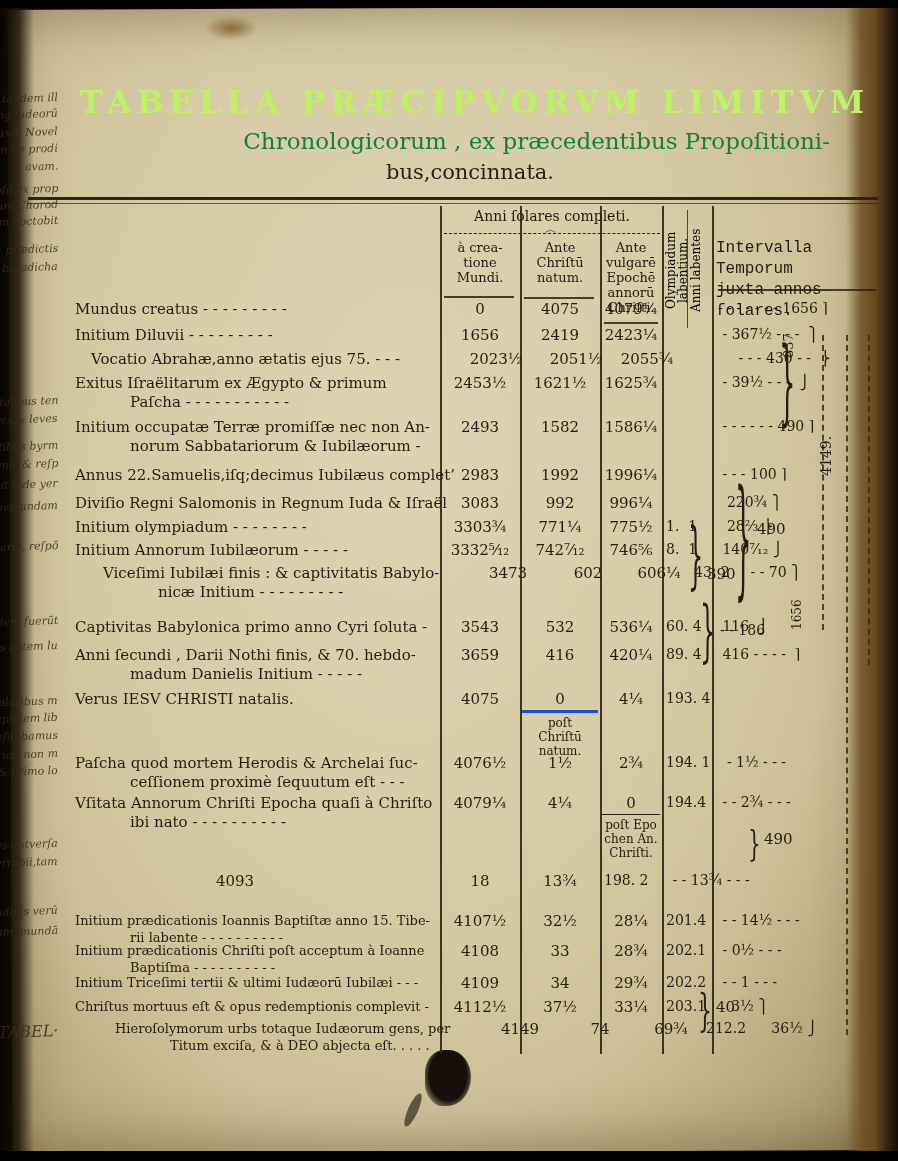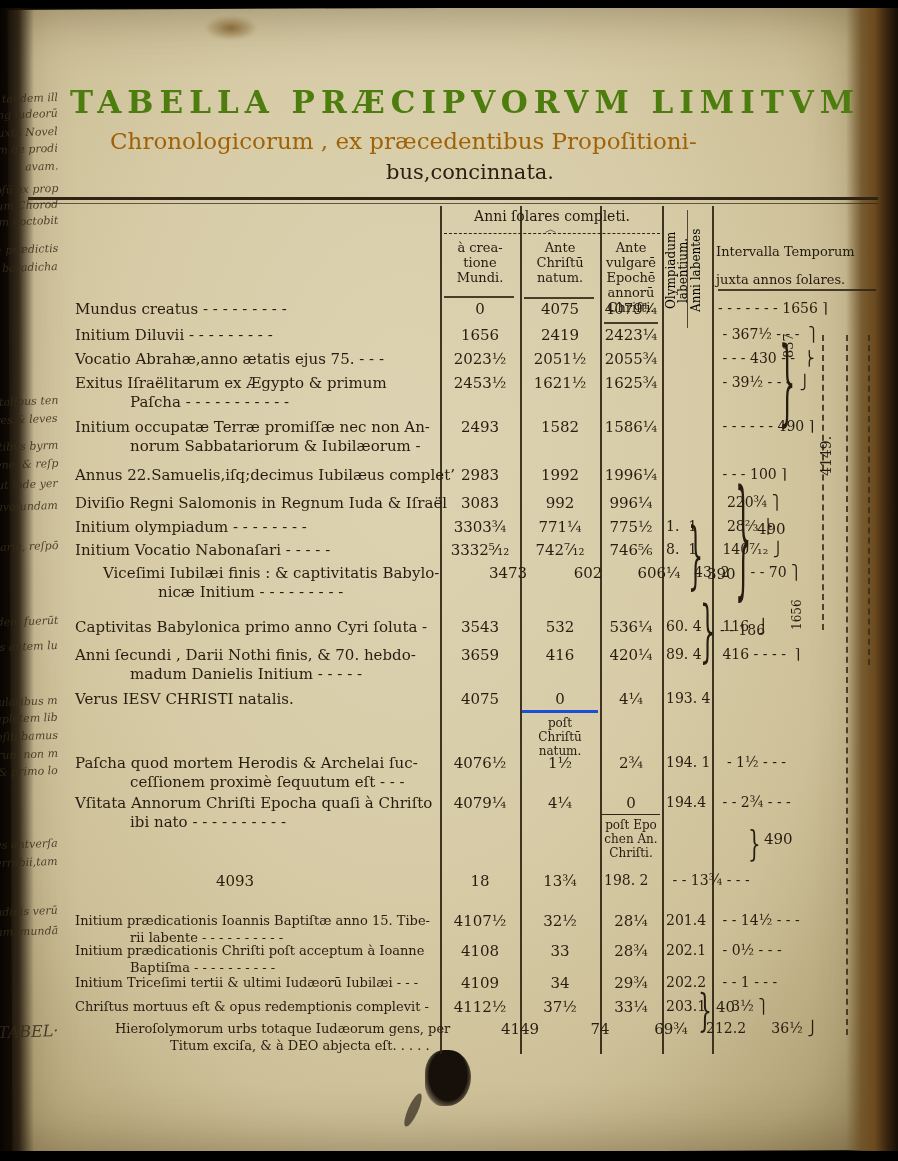--- a/index.html
+++ b/index.html
@@ -31,24 +31,24 @@
   #ink-blot{position:absolute;left:425px;top:1050px;width:46px;height:56px;
     background:radial-gradient(ellipse at 50% 45%, #17100a 58%, rgba(23,16,10,.55) 74%, rgba(23,16,10,0) 80%);
     border-radius:46% 54% 58% 42%;}
   #ink-tail{position:absolute;left:408px;top:1092px;width:10px;height:36px;background:rgba(23,16,10,.6);
     border-radius:50%;transform:rotate(24deg);}
   
   #marginalia{position:absolute;left:0;top:0;width:62px;height:1161px;overflow:hidden;}
   .mfrag{position:absolute;right:4px;font-size:11px;font-style:italic;color:#372c1b;
     white-space:nowrap;transform:rotate(-2deg);opacity:.85;}
   
-  #title1{position:absolute;left:60px;top:84px;width:810px;text-align:center;
-    font-size:31px;letter-spacing:6px;color:#4d7c0f;font-weight:bold;white-space:nowrap;}
-  #title2{position:absolute;left:110px;top:128px;width:720px;text-align:left;
-    font-size:23px;color:#a16207;}
+  #title1{position:absolute;left:60px;top:84px;width:810px;text-align:right;
+    font-size:31px;letter-spacing:6px;color:#bef264;font-weight:bold;white-space:nowrap;}
+  #title2{position:absolute;left:110px;top:128px;width:720px;text-align:right;
+    font-size:23px;color:#15803d;}
   #title3{position:absolute;left:110px;top:160px;width:720px;text-align:center;
     font-size:21px;color:#2a2013;}
   
   .ink{background:#2d2414;}
   #rule-top{position:absolute;left:28px;top:197px;width:850px;height:3px;}
   #rule-top2{position:absolute;left:28px;top:203px;width:850px;height:1px;opacity:.7;}
   .vrule{position:absolute;top:206px;height:848px;width:2px;opacity:.9;}
   #v1{left:440px;} #v2{left:520px;} #v3{left:600px;} #v4{left:662px;} #v5{left:712px;}
   #v-oly-mid{position:absolute;left:687px;top:210px;height:118px;width:1px;opacity:.8;}
   .hshort{position:absolute;height:2px;opacity:.85;}
@@ -62,28 +62,28 @@
   #anni-caret{left:444px;top:221px;width:216px;text-align:center;font-size:12px;letter-spacing:2px;
     border-bottom:1px dashed #2d2414;height:12px;}
   .colhead{font-size:13px;line-height:15px;text-align:center;}
   #ch1{left:443px;top:240px;width:74px;}
   #ch2{left:523px;top:240px;width:74px;}
   #ch3{left:603px;top:240px;width:56px;}
   .vert{writing-mode:vertical-rl;transform:rotate(180deg);font-size:12px;height:118px;
     text-align:center;line-height:12px;}
   #oly1{left:665px;top:211px;position:absolute;}
   #oly2{left:690px;top:211px;position:absolute;}
-  #intervalla-hd{left:716px;top:238px;width:164px;font-size:13px;line-height:28px;}
+  #intervalla-hd{left:716px;top:238px;width:164px;font-size:16px;line-height:21px;font-family:Liberation Mono, monospace;}
   
   #table-body{position:absolute;left:30px;top:300px;width:850px;color:#261d10;}
   .t-row{display:grid;grid-template-columns:410px 80px 80px 62px 50px 168px;}
   .t-row.small{font-size:13px;}
   #table-body .t-row:nth-child(1){height:26px;}
   #table-body .t-row:nth-child(2){height:24px;}
-  #table-body .t-row:nth-child(3){height:24px;}
+  #table-body .t-row:nth-child(3){height:24px;padding-left:16px;}
   #table-body .t-row:nth-child(4){height:44px;}
   #table-body .t-row:nth-child(5){height:48px;}
   #table-body .t-row:nth-child(6){height:28px;}
   #table-body .t-row:nth-child(7){height:24px;}
   #table-body .t-row:nth-child(8){height:23px;}
   #table-body .t-row:nth-child(9){height:23px;}
   #table-body .t-row:nth-child(10){height:46px;margin-left:28px;}
   #table-body .t-row:nth-child(11){height:28px;margin-top:8px;}
   #table-body .t-row:nth-child(12){height:44px;}
   #table-body .t-row:nth-child(13){height:64px;}
@@ -282,21 +282,21 @@
         <div class="lbl-line">Initium olympiadum - - - - - - - -</div>
       </div>
       <div class="c c-num">3303¾</div>
       <div class="c c-num">771¼</div>
       <div class="c c-num">775½</div>
       <div class="c c-num c-oly">1.  1</div>
       <div class="c c-itv">  28⅔ ⎬</div>
     </div>
     <div class="t-row">
       <div class="c c-label">
-        <div class="lbl-line">Initium Vocatio Nabonaſari - - - - -</div>
+        <div class="lbl-line">Initium Annorum Iubilæorum - - - - -</div>
       </div>
       <div class="c c-num">3332⁵⁄₁₂</div>
       <div class="c c-num">742⁷⁄₁₂</div>
       <div class="c c-num">746⅚</div>
       <div class="c c-num c-oly">8.  1</div>
       <div class="c c-itv"> 140⁷⁄₁₂ ⎭</div>
     </div>
     <div class="t-row">
       <div class="c c-label">
         <div class="lbl-line">Viceſimi Iubilæi finis : &amp; captivitatis Babylo-</div>

